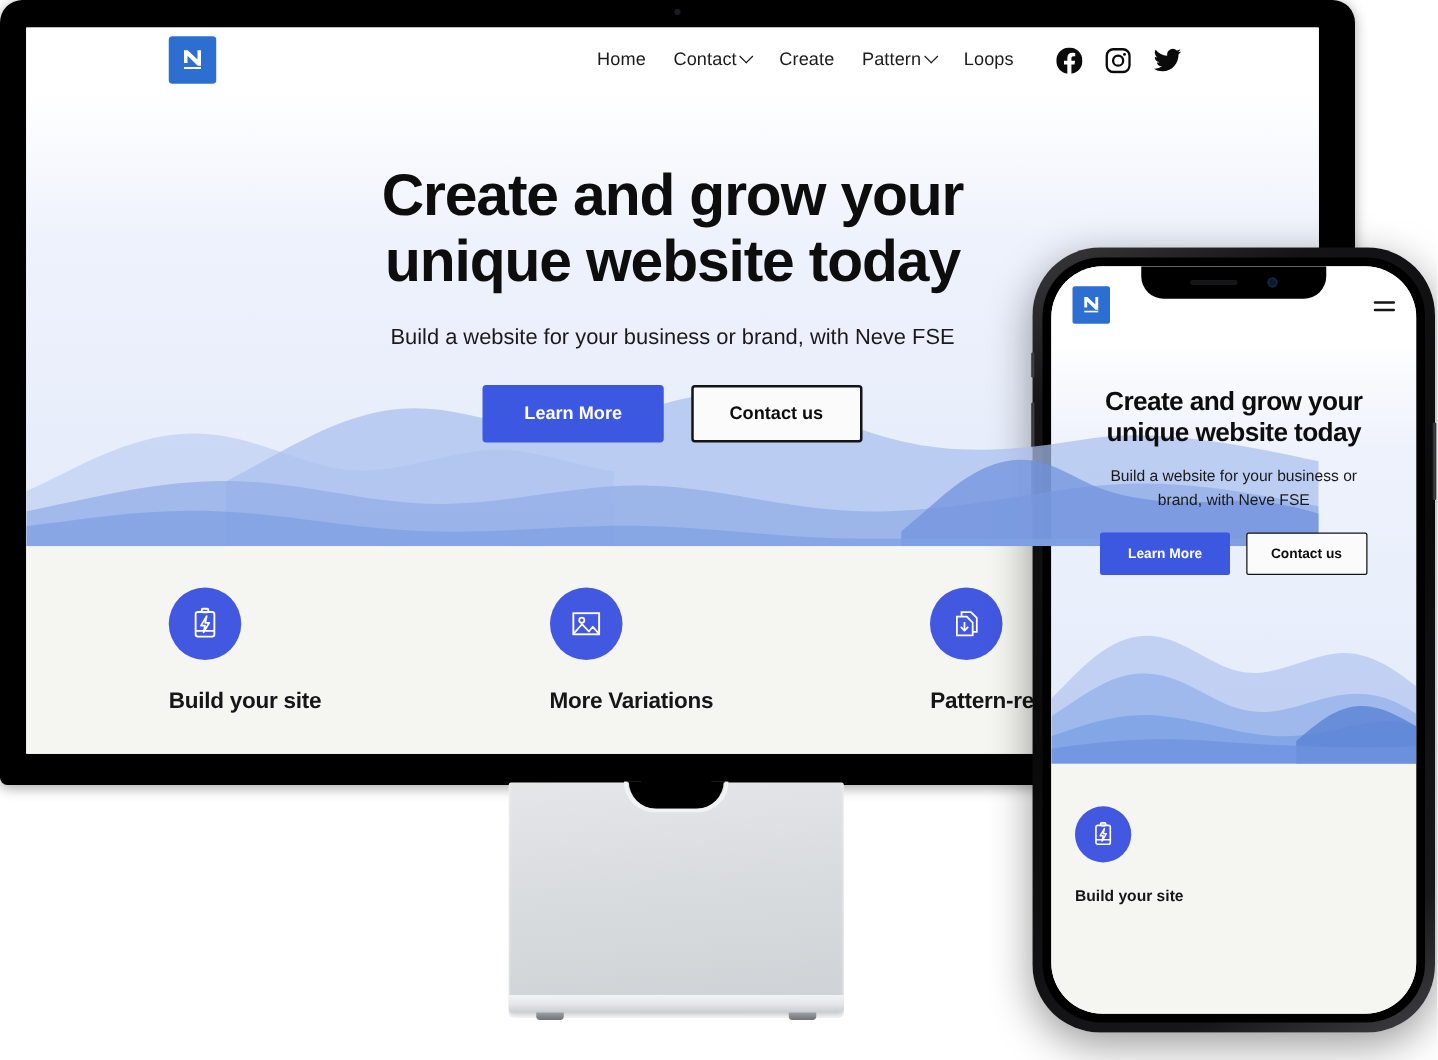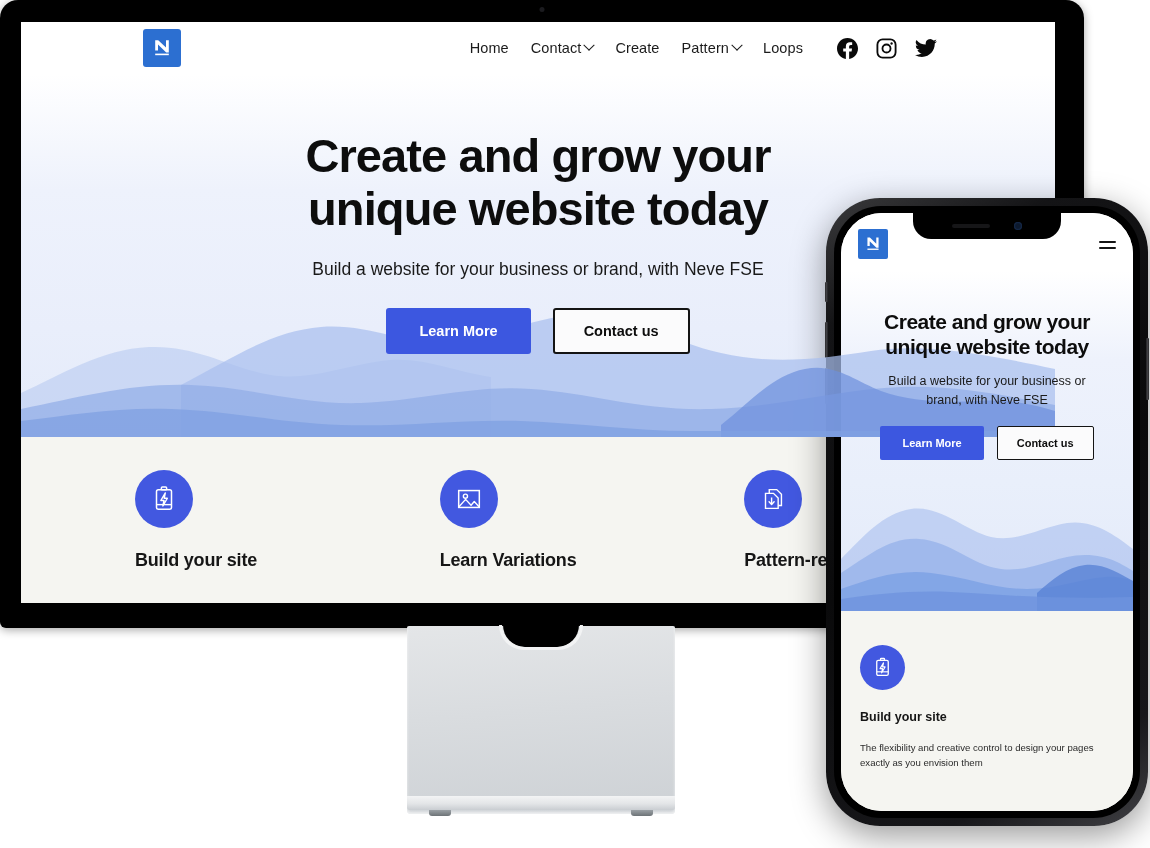--- a/index.html
+++ b/index.html
@@ -121,21 +121,21 @@
     inset: 0;
     display: flex;
     flex-direction: column;
     background: #fff;
   }
   .topbar {
     height: 52px;
     background: #ffffff;
     display: flex;
     align-items: center;
-    padding: 0 36px;
+    padding: 0 28px;
     flex: none;
     gap: 36px;
   }
   .logo {
     width: 38px;
     height: 38px;
     background: #2c6fd1;
     border-radius: 3px;
     display: flex;
     align-items: center;
@@ -550,21 +550,21 @@
           </div>
 
           <div class="feature">
             <div class="feat-icon">
               <svg width="30" height="30" viewBox="0 0 32 32">
                 <rect x="5" y="7" width="22" height="18" fill="none" stroke="#fff" stroke-width="1.6"></rect>
                 <circle cx="12.2" cy="13" r="2.2" fill="none" stroke="#fff" stroke-width="1.5"></circle>
                 <path d="M5 24.6 L12.4 16.4 L18.2 22.6 L21.6 18.6 L27 24.6" fill="none" stroke="#fff" stroke-width="1.5" stroke-linejoin="round"></path>
               </svg>
             </div>
-            <div class="feat-title">Learn Variations</div>
+            <div class="feat-title">More Variations</div>
           </div>
 
           <div class="feature">
             <div class="feat-icon">
               <svg width="30" height="30" viewBox="0 0 32 32">
                 <path d="M12 6 h8 l5 5 v12 h-13 Z" fill="none" stroke="#fff" stroke-width="1.5"></path>
                 <path d="M8 10 h8.5 l5 5 v11 h-13.5 Z" fill="#4258e0" stroke="#fff" stroke-width="1.5"></path>
                 <line x1="14.5" y1="14.4" x2="14.5" y2="21.6" stroke="#fff" stroke-width="1.5"></line>
                 <path d="M11.8 19 L14.5 21.8 L17.2 19" fill="none" stroke="#fff" stroke-width="1.5" stroke-linejoin="round" stroke-linecap="round"></path>
               </svg>
@@ -634,19 +634,18 @@
         <div class="m-features">
           <div class="m-feat-icon">
             <svg width="23" height="23" viewBox="0 0 32 32">
               <rect x="8" y="6" width="16" height="21" rx="2" fill="none" stroke="#fff" stroke-width="1.8"></rect>
               <rect x="13.2" y="3.2" width="5.6" height="3" rx="1" fill="none" stroke="#fff" stroke-width="1.8"></rect>
               <line x1="8" y1="22" x2="24" y2="22" stroke="#fff" stroke-width="1.6"></line>
               <path d="M17.4 9.5 L12.6 17.6 L16 17.6 L14.8 23.4 L19.6 15.2 L16.2 15.2 Z" fill="none" stroke="#fff" stroke-width="1.6" stroke-linejoin="round"></path>
             </svg>
           </div>
           <div class="m-feat-title">Build your site</div>
-          <div class="m-feat-desc">The flexibility and creative control to design your pages exactly as you envision them</div>
         </div>
       </div>
     </div>
   </div>
 
 </div>
 
 </body></html>

